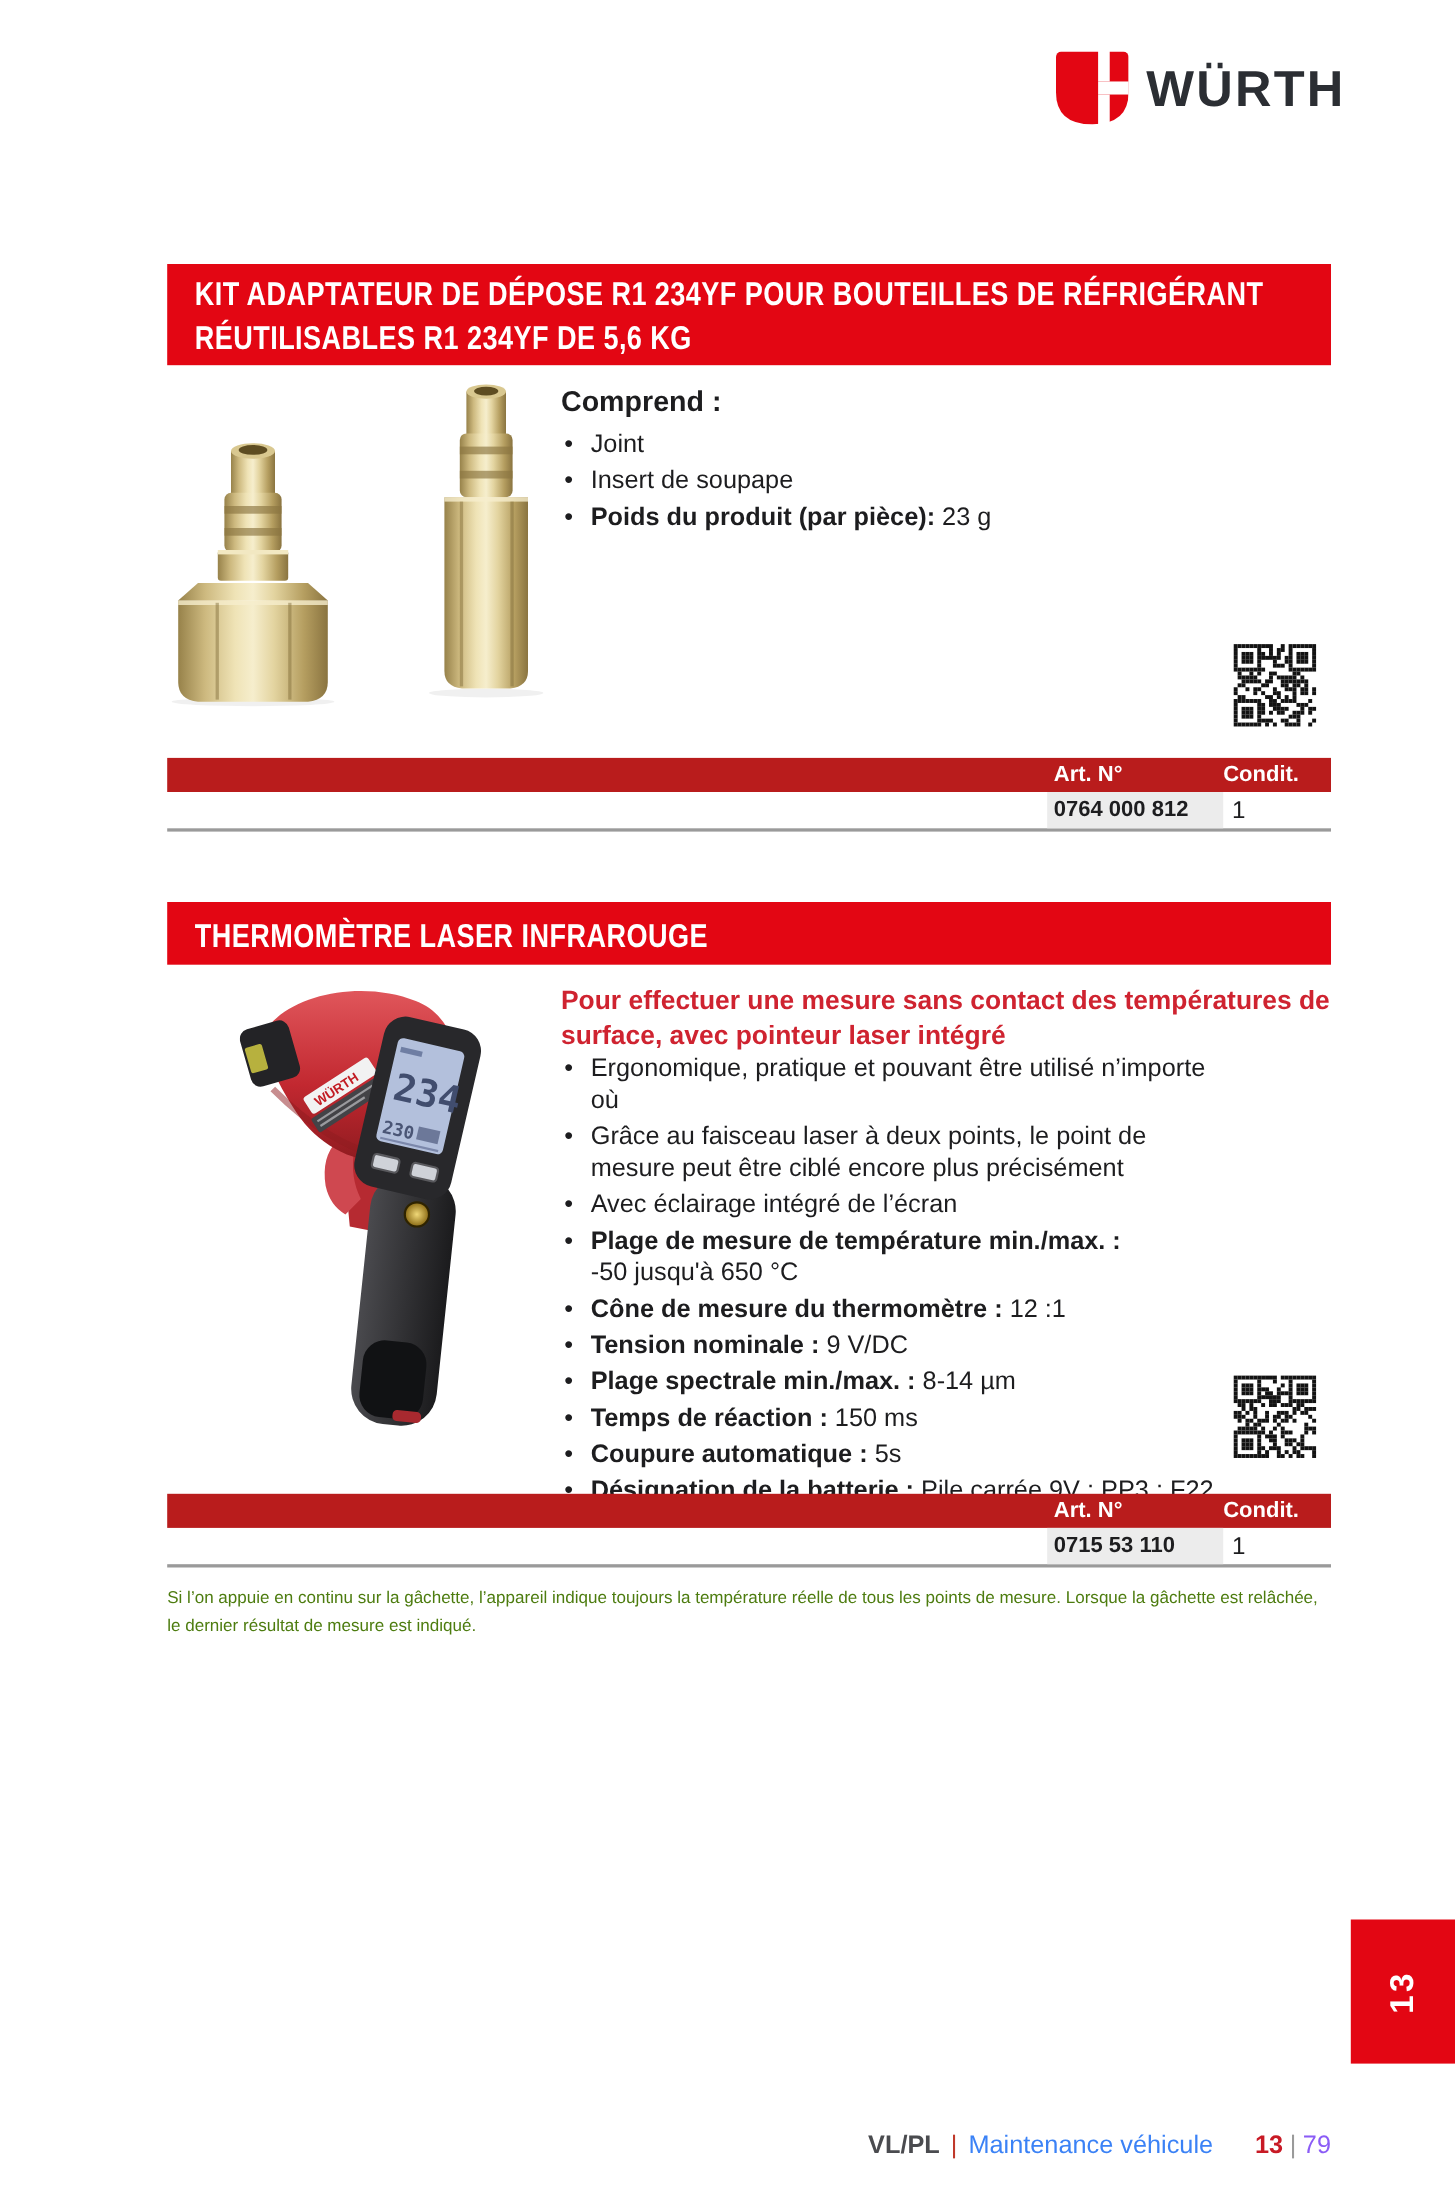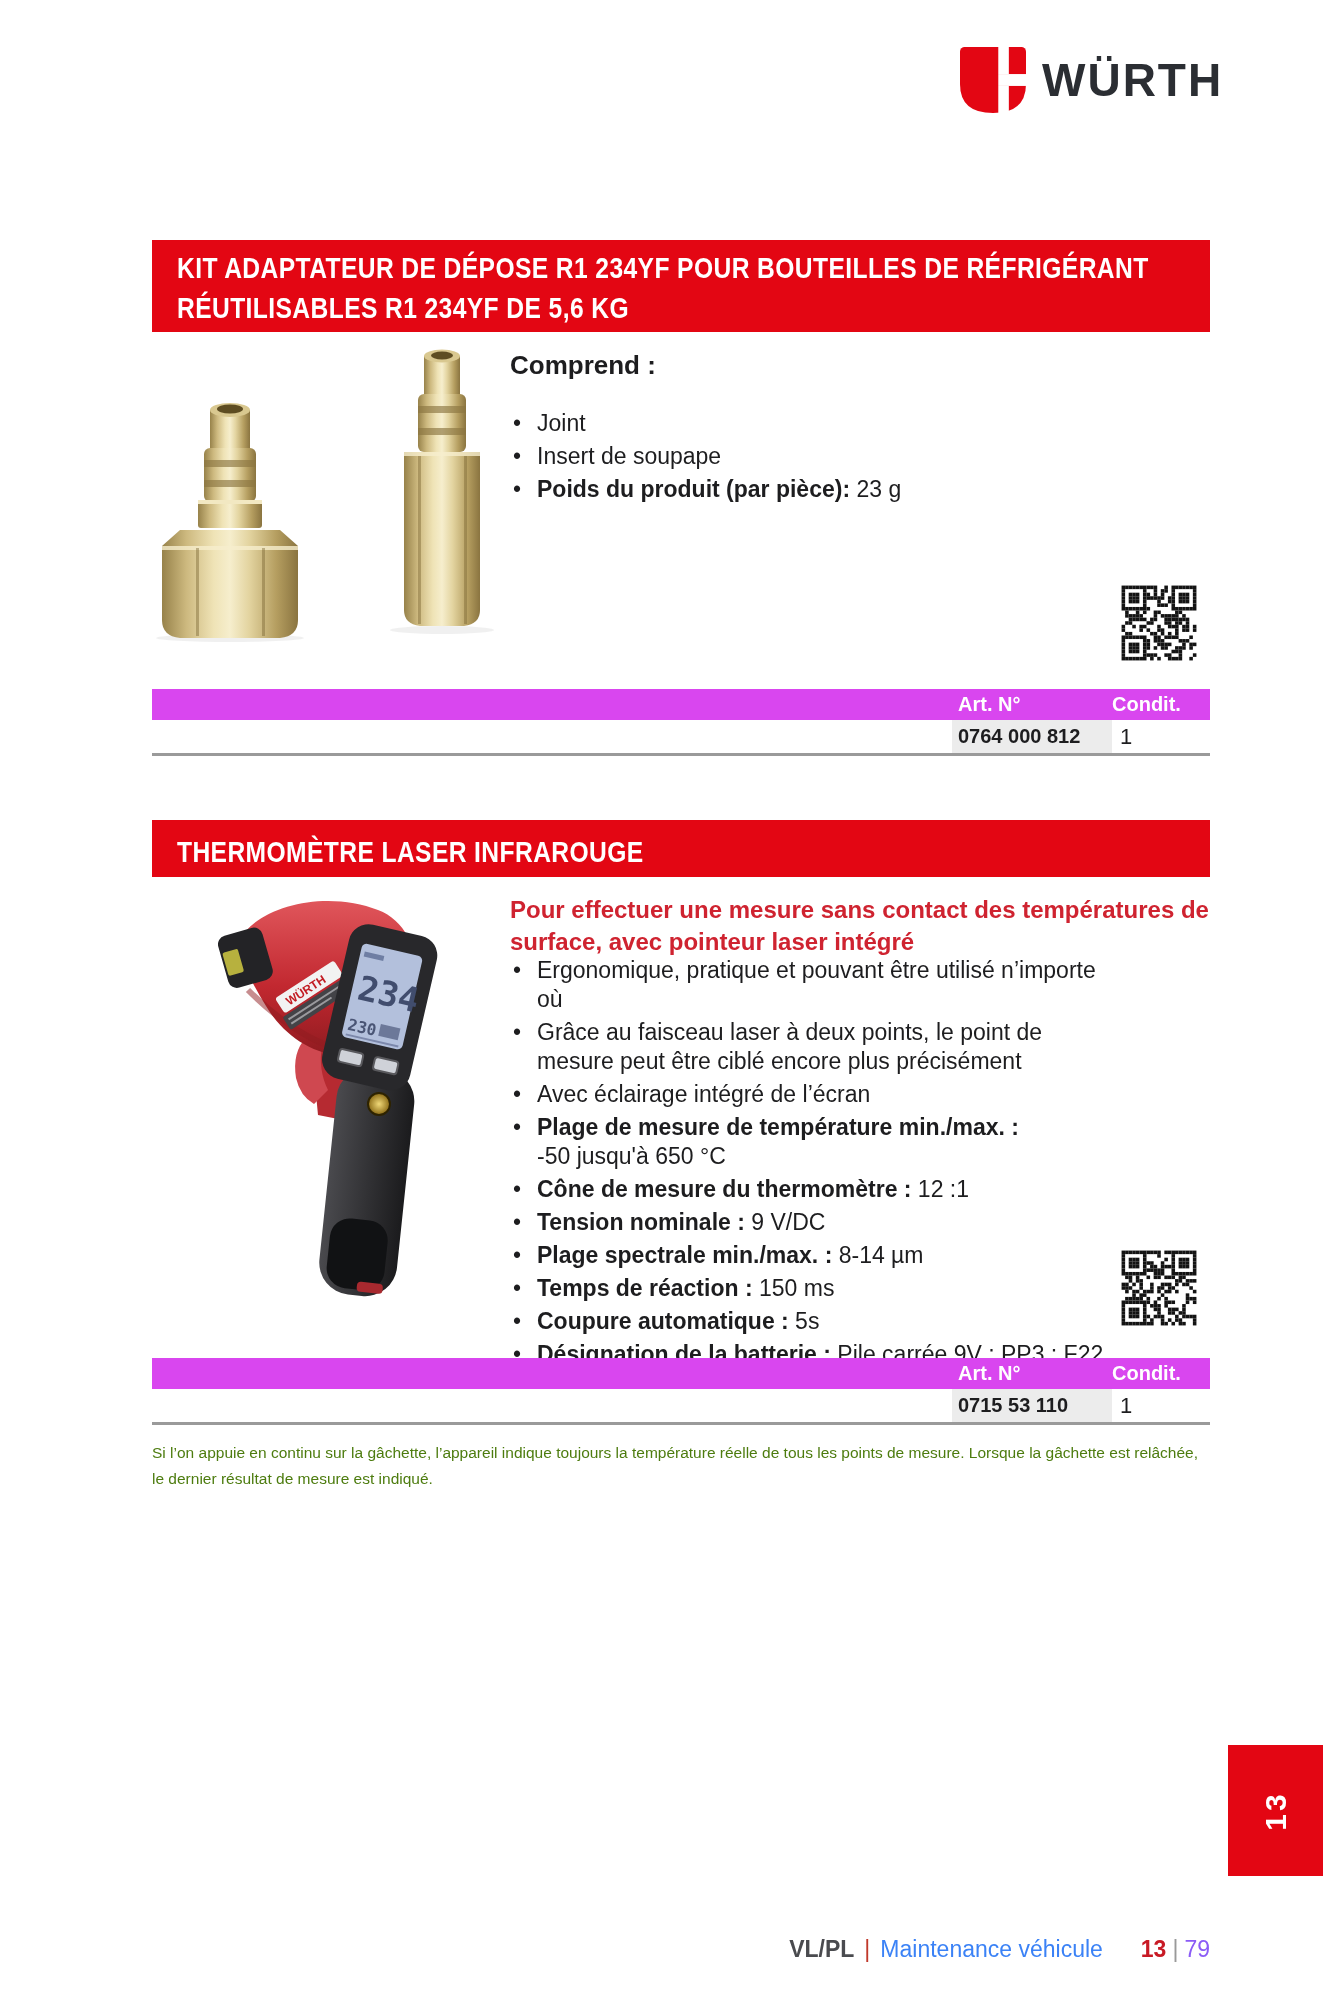--- a/index.html
+++ b/index.html
@@ -12,34 +12,34 @@
   .logo-mark{width:66px;height:68px;display:block;}
   .logo-text{font-size:46px;font-weight:bold;letter-spacing:2px;color:#2b2e33;}
   
   .banner{position:absolute;left:152px;width:1058px;background:#e30613;color:#fff;}
   .banner-inner{display:inline-block;width:122%;transform:scaleX(0.82);transform-origin:left top;
     font-weight:bold;letter-spacing:.5px;}
   .banner1{top:240px;height:92px;padding:8px 0 0 25px;box-sizing:border-box;font-size:30px;line-height:40px;}
   .banner2{top:820px;height:57px;padding:3px 0 0 25px;box-sizing:border-box;font-size:30px;line-height:57px;}
   
   .comprend{position:absolute;left:510px;top:350px;width:640px;}
-  .comprend-title{font-size:26px;font-weight:bold;margin:0 0 28px 0;}
+  .comprend-title{font-size:26px;font-weight:bold;margin:0 0 8px 0;}
   ul.blist{list-style:none;margin:0;padding:0;}
   ul.blist li{position:relative;padding-left:27px;font-size:23px;line-height:29px;margin-bottom:4px;}
   ul.blist li::before{content:"•";position:absolute;left:3px;top:0;font-size:23px;}
   ul.blist .b{font-weight:bold;}
   ul.blist .l2{min-height:0;}
   ul.blist .l2:empty{display:none;}
   .intro2{position:absolute;left:510px;top:894px;width:706px;font-size:24px;line-height:32px;
     font-weight:bold;color:#cf2330;}
   .blist2{position:absolute;left:510px;top:956px;width:600px;}
   
   .tbl{position:absolute;left:152px;width:1058px;}
   .tbl1{top:689px;} .tbl2{top:1358px;}
-  .tbl-head{position:relative;height:31px;background:#d946ef;color:#fff;font-weight:bold;font-size:20px;line-height:31px;}
+  .tbl-head{position:relative;height:31px;background:#b91c1c;color:#fff;font-weight:bold;font-size:20px;line-height:31px;}
   .col-art{position:absolute;left:806px;}
   .col-condit{position:absolute;left:960px;}
   .tbl-row{position:relative;height:33px;border-bottom:3px solid #9a9a9a;}
   .cell-art{position:absolute;left:800px;top:0;width:160px;height:33px;background:#ececec;
     font-weight:bold;font-size:20px;line-height:33px;padding-left:6px;box-sizing:border-box;}
   .cell-condit{position:absolute;left:968px;top:0;font-size:22px;line-height:33px;}
   
   .footnote{position:absolute;left:152px;top:1440px;width:1058px;font-size:15.5px;line-height:26px;color:#4d7c0f;}
   
   .qr{position:absolute;width:82px;height:82px;}

